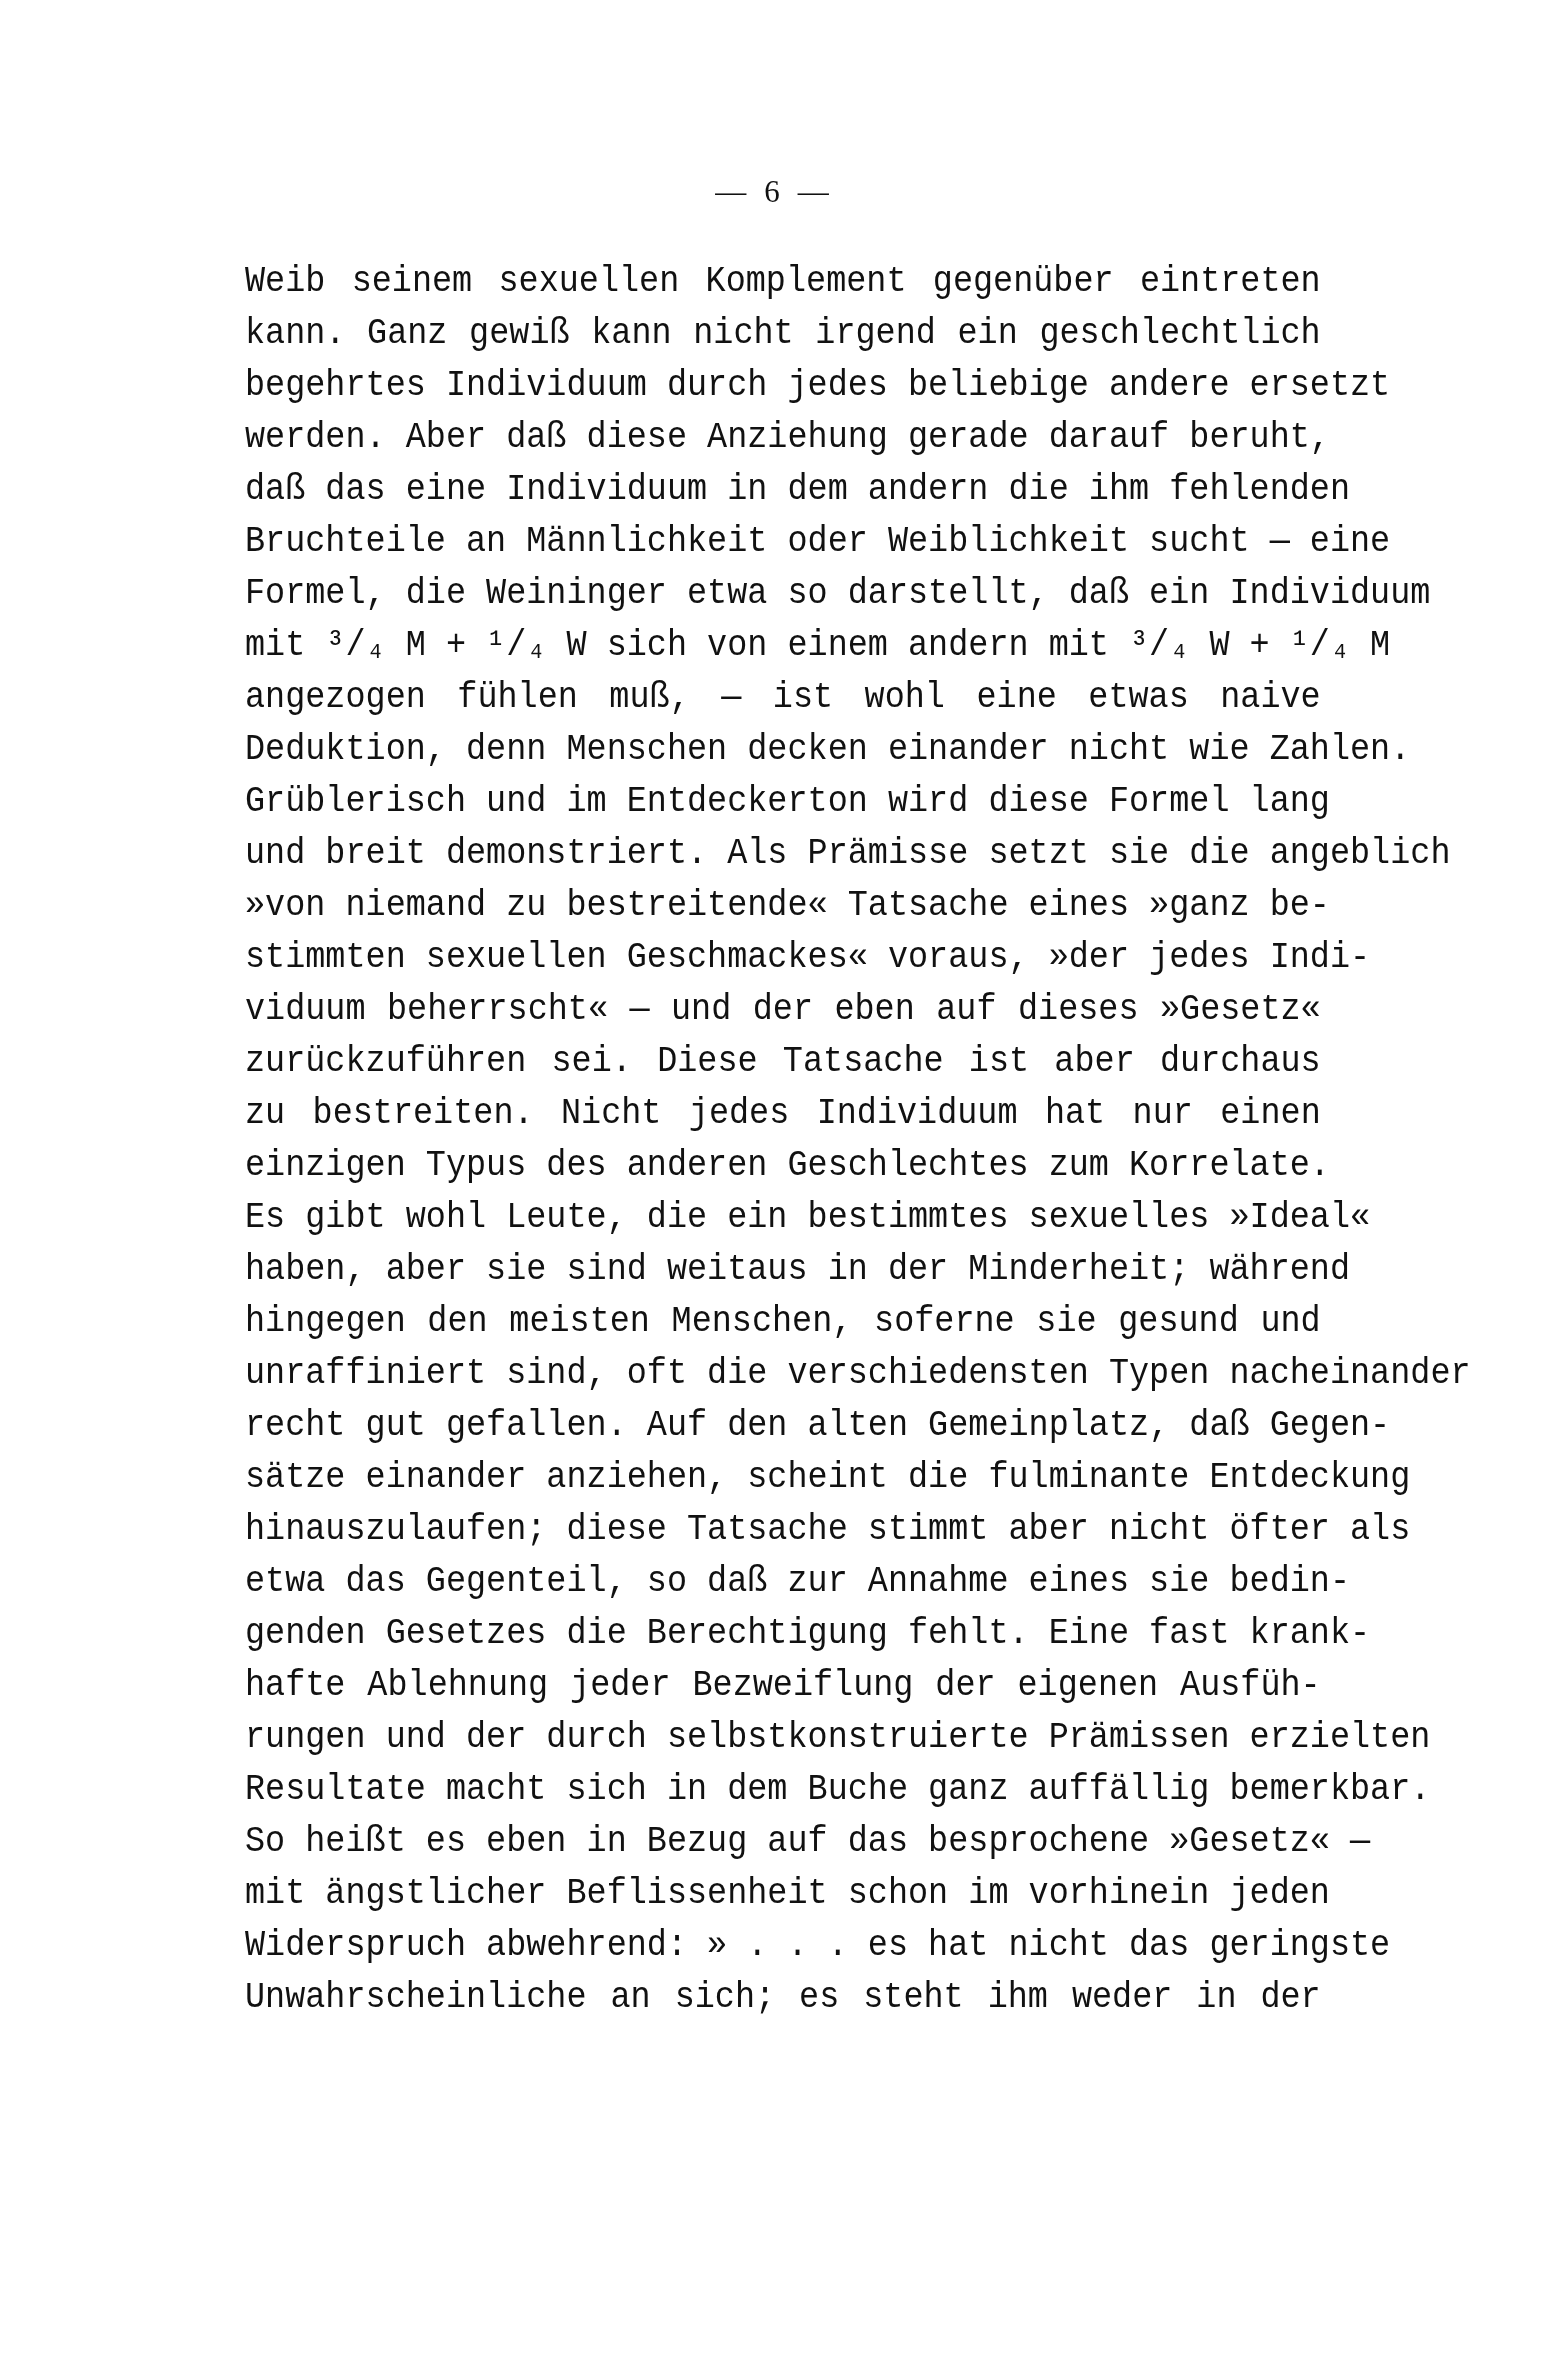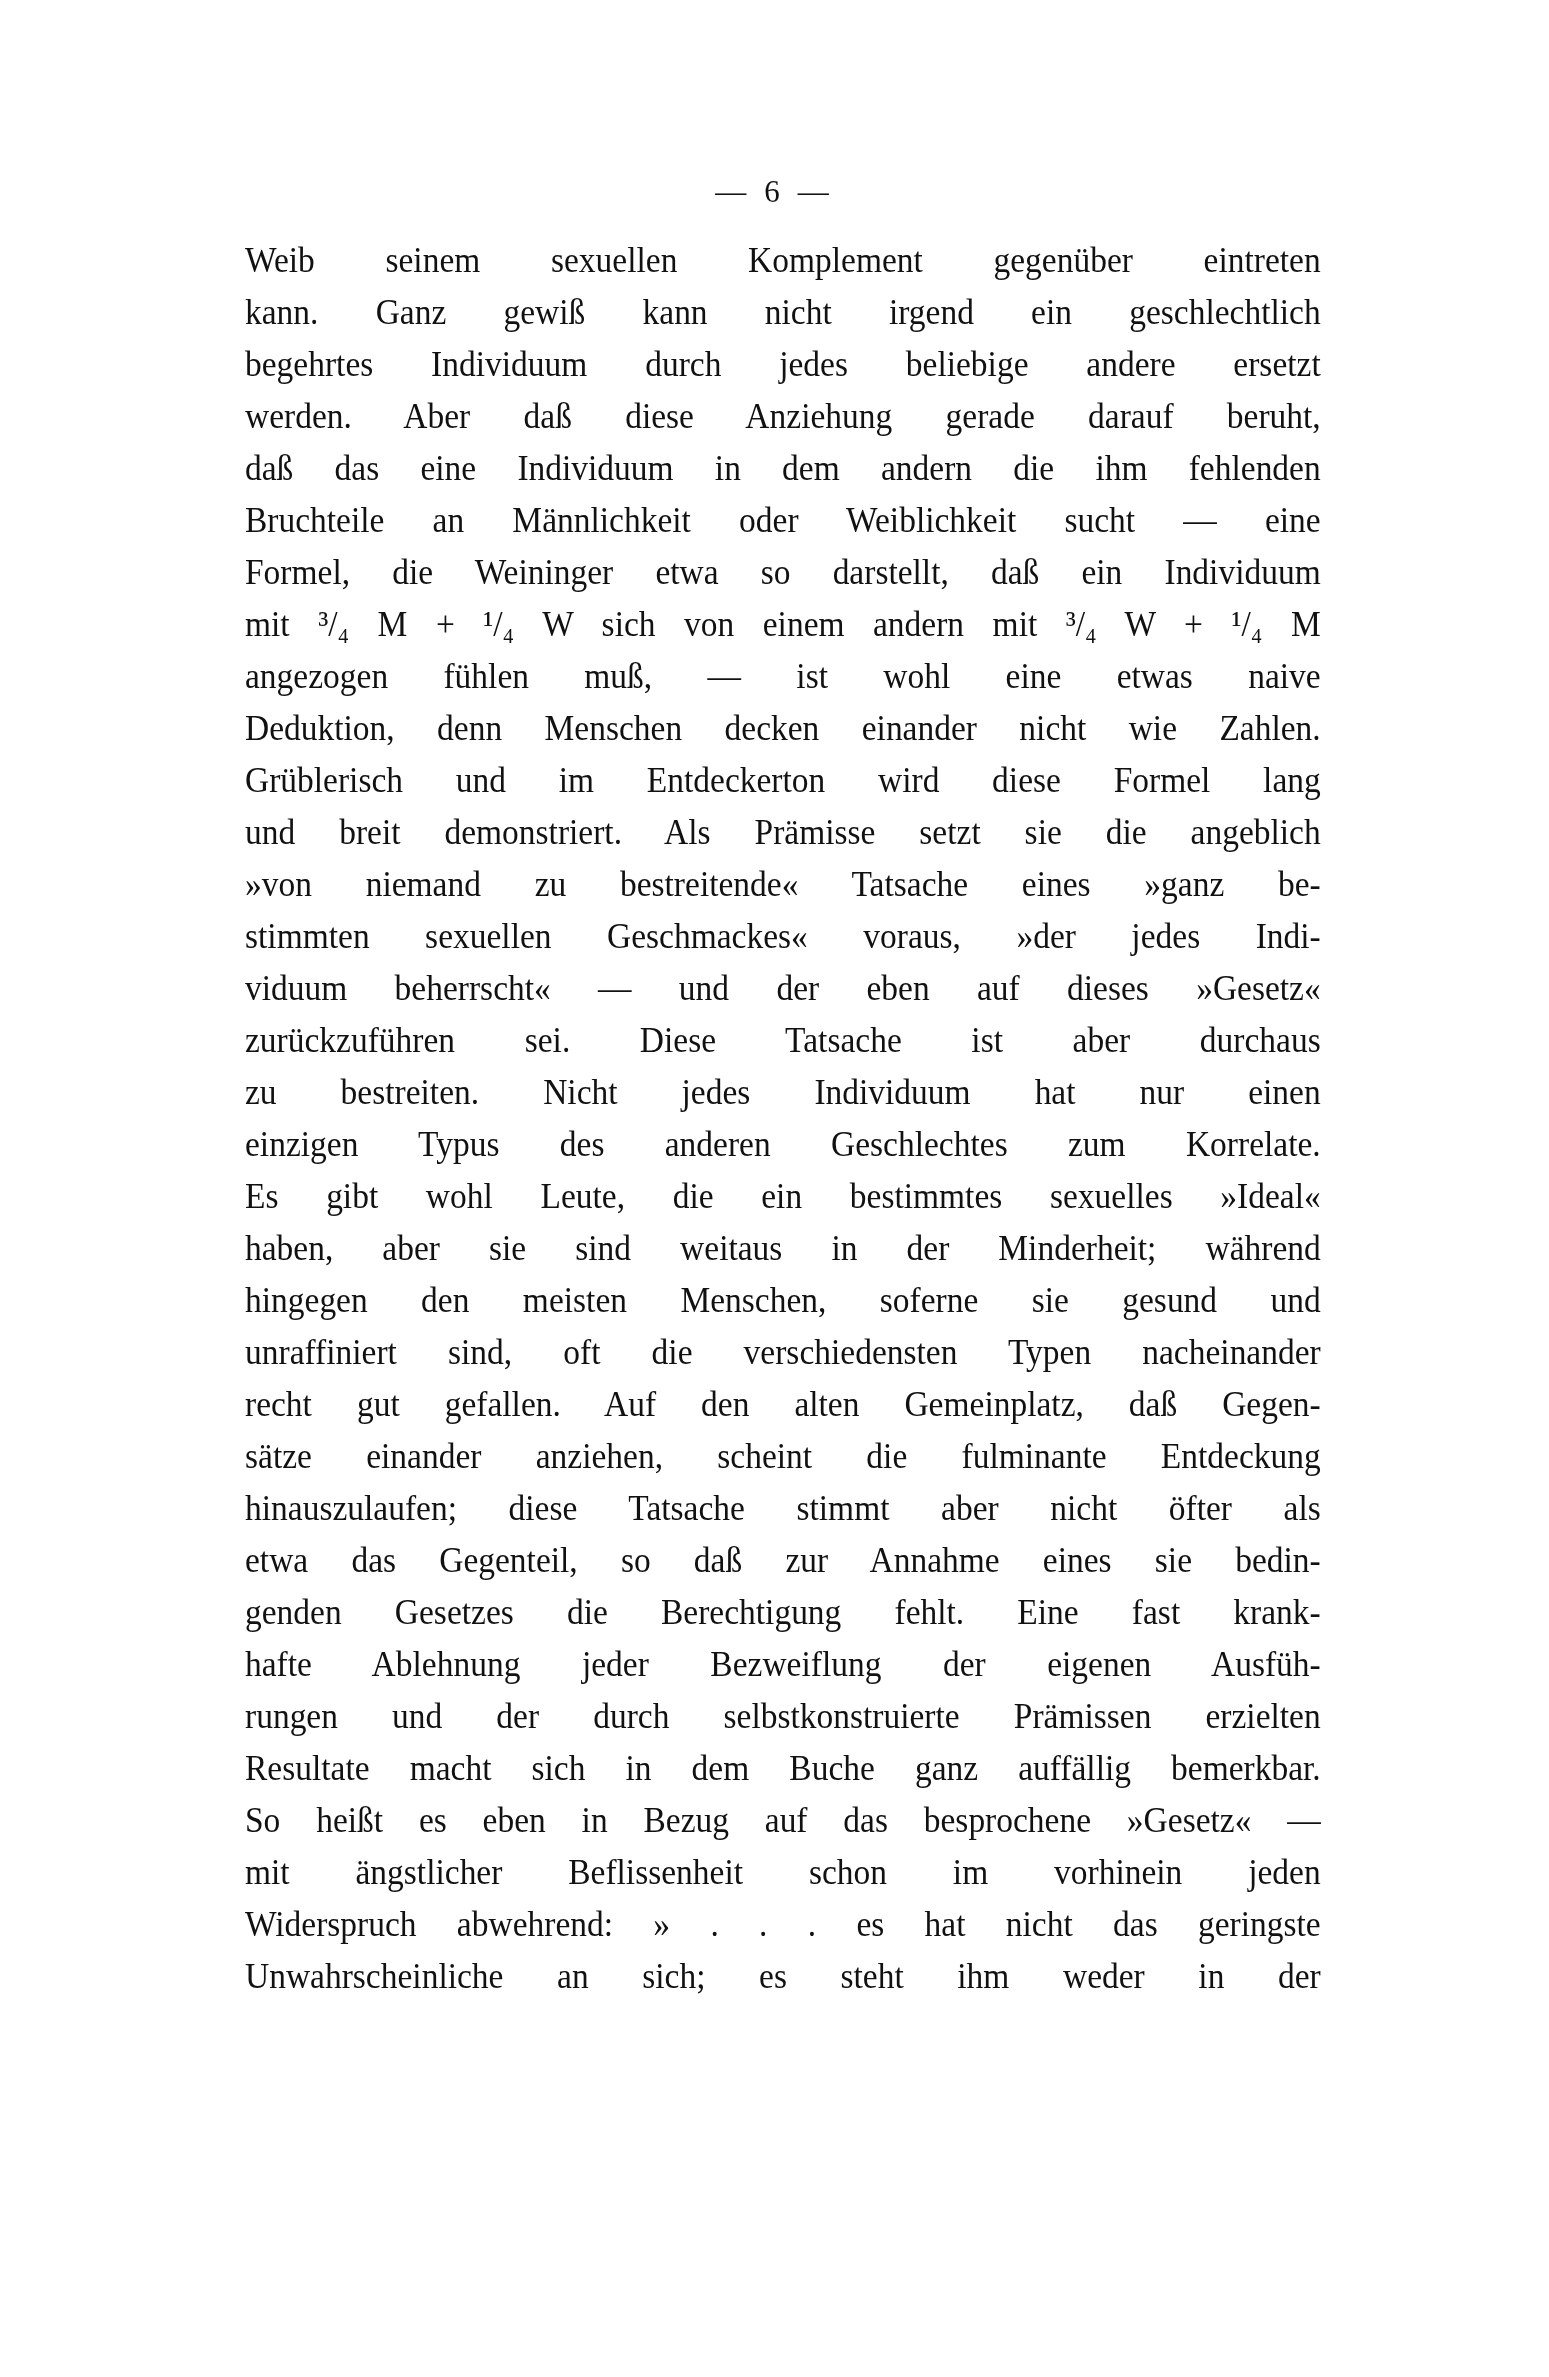--- a/index.html
+++ b/index.html
@@ -7,21 +7,21 @@
     .page {
       position: absolute; left: 0; top: 0; width: 1549px; height: 2377px;
       background: #ffffff; color: #111111;
       font-family: "Liberation Serif", "DejaVu Serif", serif;
     }
     .page-number {
       position: absolute; top: 174px; left: 0; width: 1549px;
       text-align: center; font-size: 31px; letter-spacing: 5.1px;
     }
     .body-text {
-      position: absolute; left: 245px; top: 234px; width: 1076px;
+      position: absolute; left: 245px; top: 256px; width: 1076px; font-family: Liberation Mono, monospace;
     }
     .line {
       display: block; height: 52px; line-height: 52px;
       font-size: 36px; text-align: justify; text-align-last: justify;
       white-space: nowrap; transform: scaleX(0.93); transform-origin: left center;
       width: 107.5%;
     }
   </style>
 </head>
 <body>

